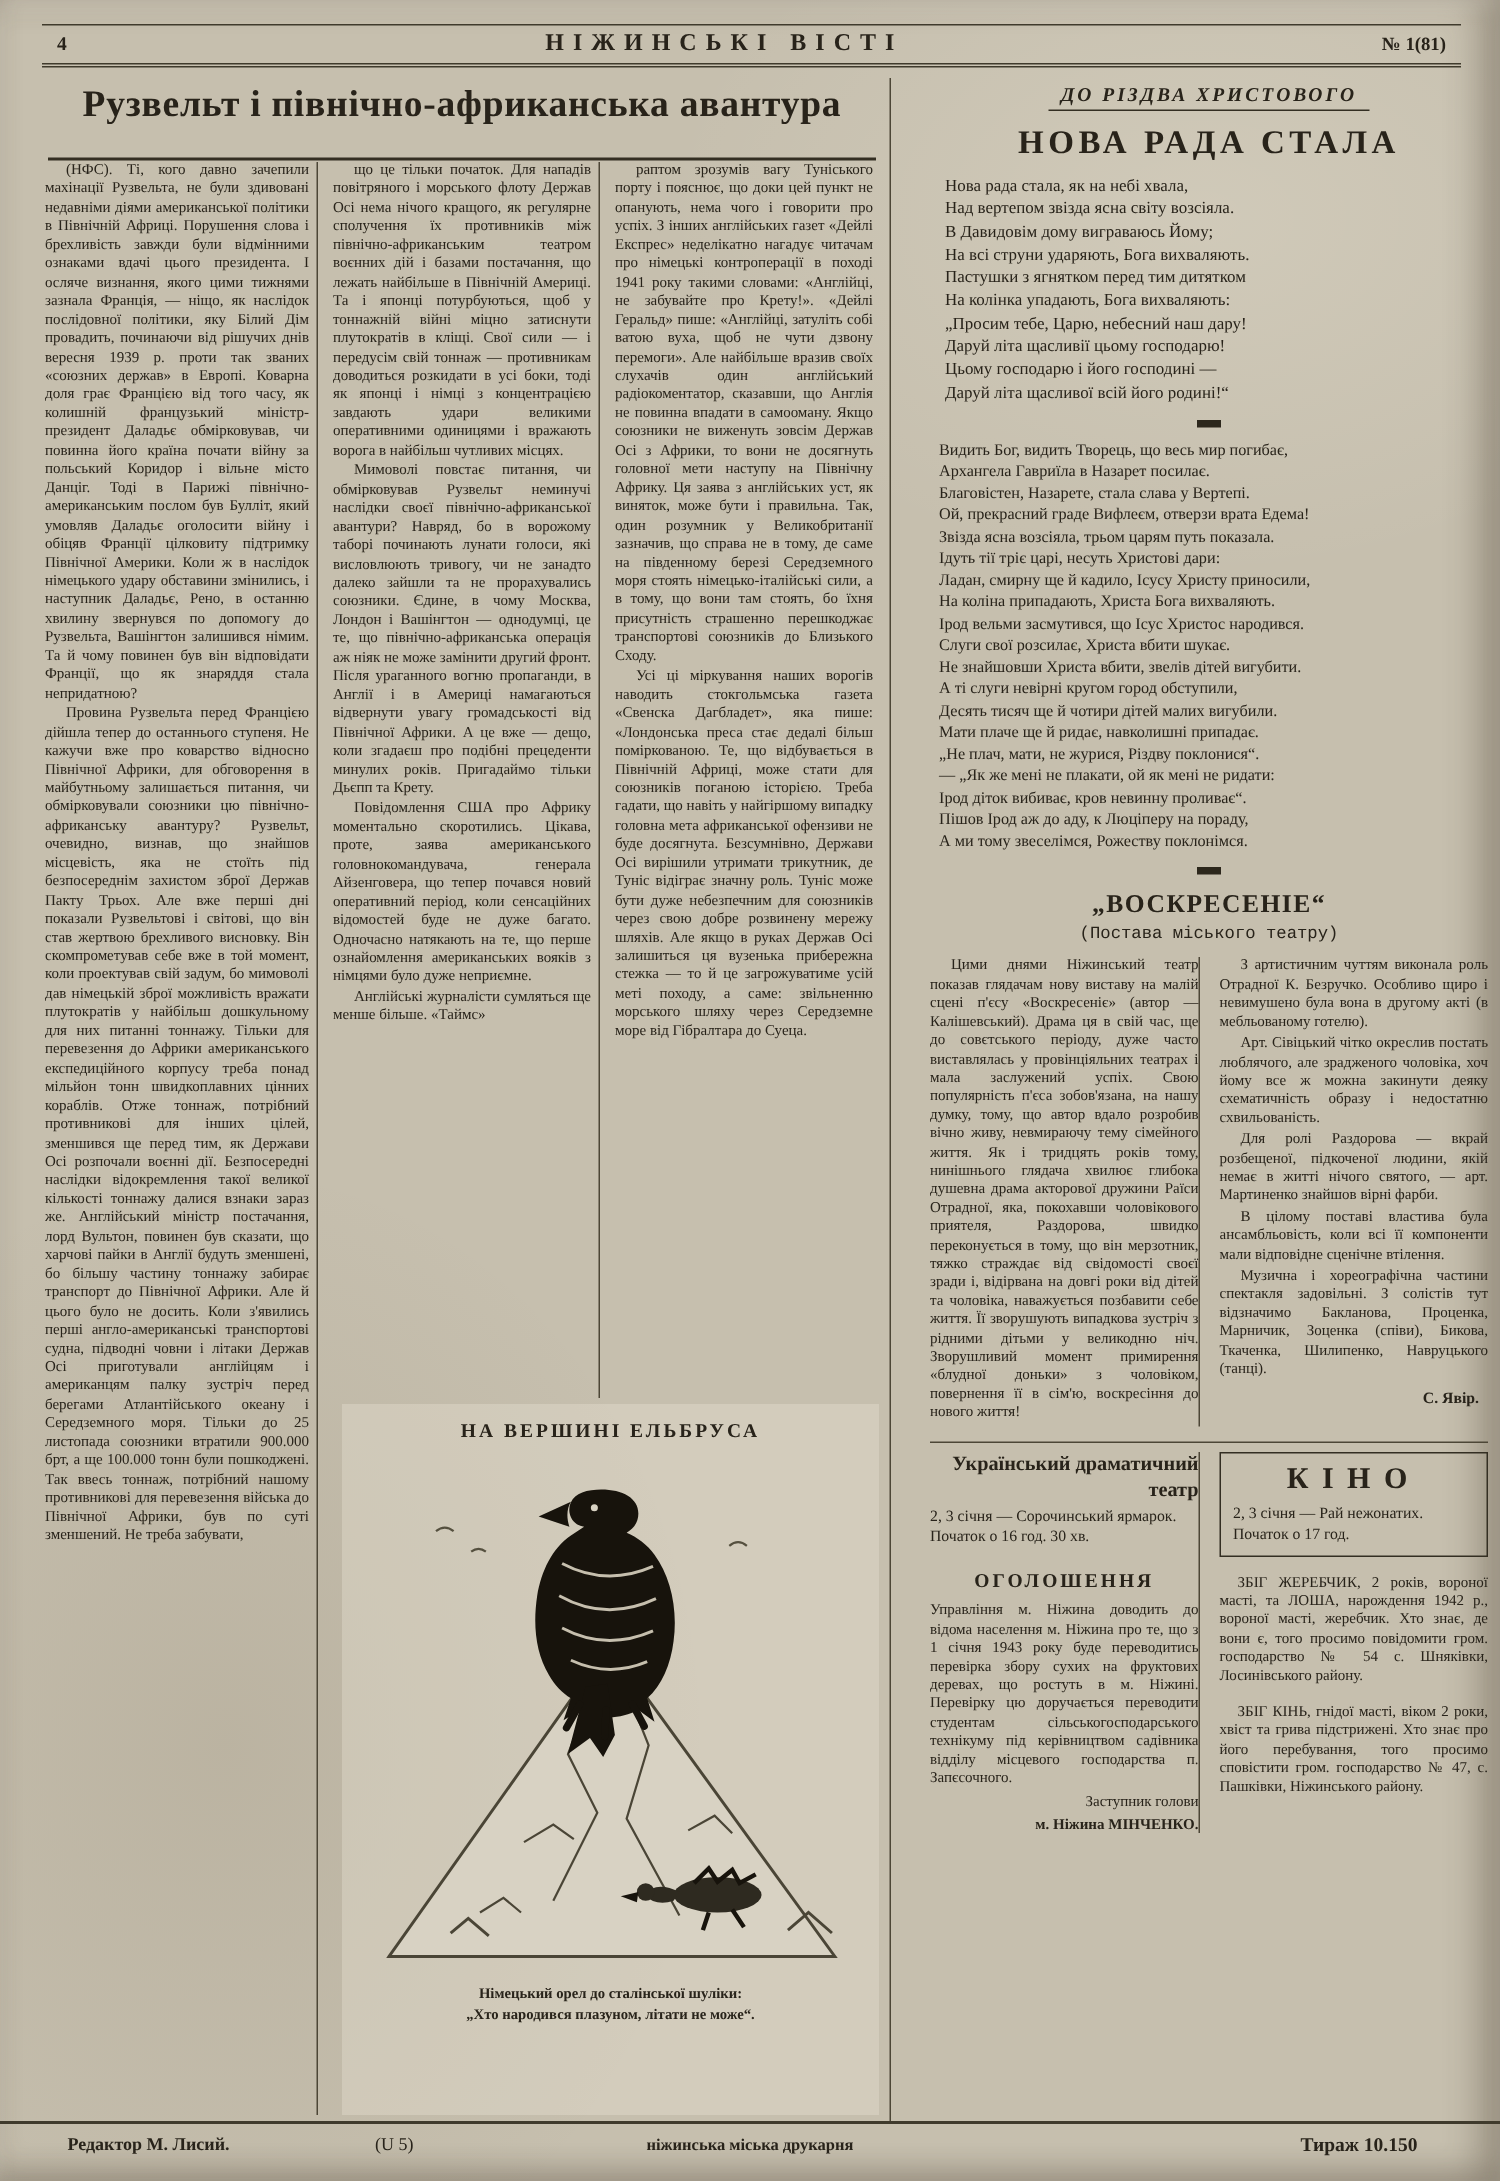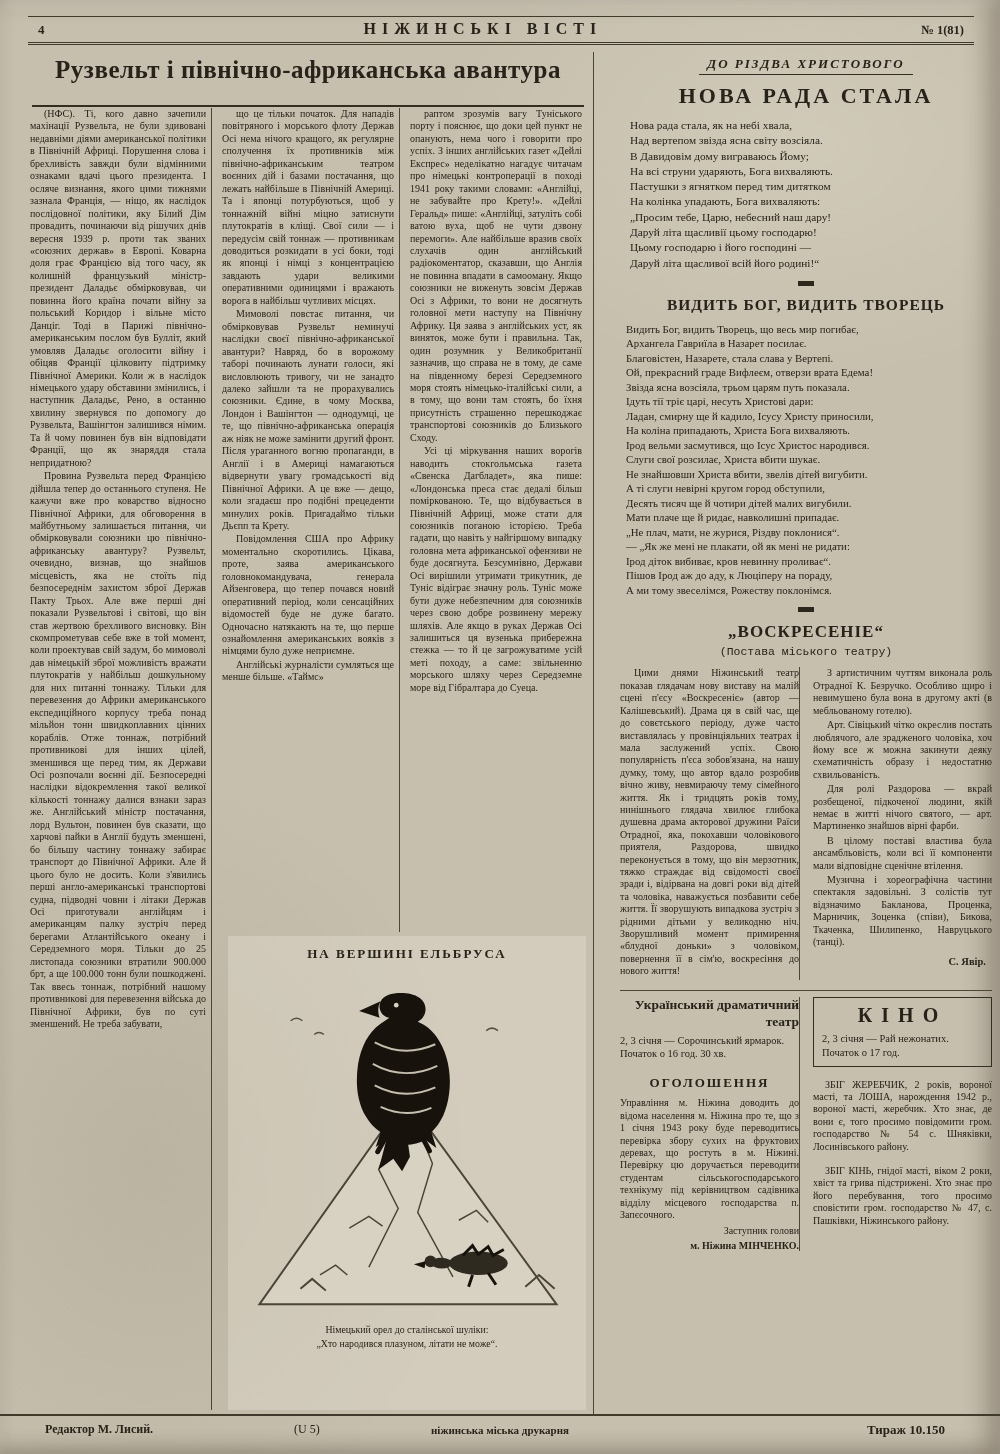--- a/index.html
+++ b/index.html
@@ -79,27 +79,27 @@
   .kino-line2{ font-size:10.5px; margin-top:3px; }
   .notice { font-size:10px; line-height:12.4px; text-align:justify; margin-top:12px; text-indent:12px; }
 
   
   .cartoon {
     position:absolute; left:228px; top:936px; width:358px; height:474px;
     background:rgba(235,230,215,.35); overflow:hidden;
   }
   .cartoon-title { text-align:center; font-weight:bold; font-size:13px; letter-spacing:2px; margin-top:10px; }
   .cartoon svg { display:block; margin:2px auto 0; }
-  .cartoon-cap { text-align:center; font-size:9.8px; line-height:12px; margin-top:2px; }
+  .cartoon-cap { text-align:center; font-size:9.8px; line-height:12px; margin-top:2px;font-weight:bold; }
 
   
   .footer-rule { position:absolute; left:0; top:1414px; width:1000px; border-top:2px solid #3f3a2c; }
   .footer { position:absolute; left:0; top:1422px; width:1000px; height:24px; font-size:12px; }
   .f-editor { position:absolute; left:45px; font-weight:bold; }
-  .f-mark { position:absolute; left:250px;margin-left:44px; }
+  .f-mark { position:absolute; left:250px; }
   .f-printer { position:absolute; left:0; width:1000px; text-align:center; font-weight:bold; font-size:11px; top:2px; }
   .f-tirazh { position:absolute; right:55px; font-weight:bold; font-size:13px; }
 </style>
 </head>
 <body>
 
 <div class="page">
 
   <div class="masthead">
     <span class="m-num">4</span>
@@ -169,21 +169,20 @@
         <div>На всі струни ударяють, Бога вихваляють.</div>
         <div>Пастушки з ягнятком перед тим дитятком</div>
         <div>На колінка упадають, Бога вихваляють:</div>
         <div>„Просим тебе, Царю, небесний наш дару!</div>
         <div>Даруй літа щасливії цьому господарю!</div>
         <div>Цьому господарю і його господині —</div>
         <div>Даруй літа щасливої всій його родині!“</div>
       </div>
     <div class="orn"></div>
 
-    <div class="carol-title2">ВИДИТЬ БОГ, ВИДИТЬ ТВОРЕЦЬ</div>
     <div class="poem2">
         <div>Видить Бог, видить Творець, що весь мир погибає,</div>
         <div>Архангела Гавриїла в Назарет посилає.</div>
         <div>Благовістен, Назарете, стала слава у Вертепі.</div>
         <div>Ой, прекрасний граде Вифлеєм, отверзи врата Едема!</div>
         <div>Звізда ясна возсіяла, трьом царям путь показала.</div>
         <div>Ідуть тії тріє царі, несуть Христові дари:</div>
         <div>Ладан, смирну ще й кадило, Ісусу Христу приносили,</div>
         <div>На коліна припадають, Христа Бога вихваляють.</div>
         <div>Ірод вельми засмутився, що Ісус Христос народився.</div>

